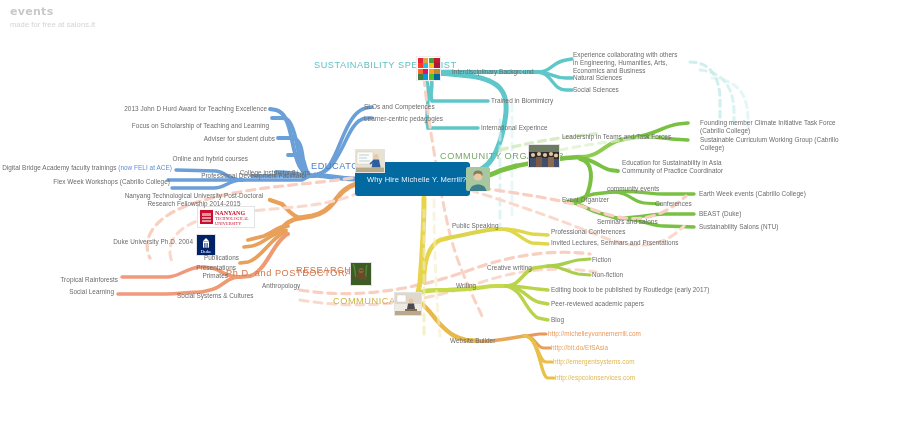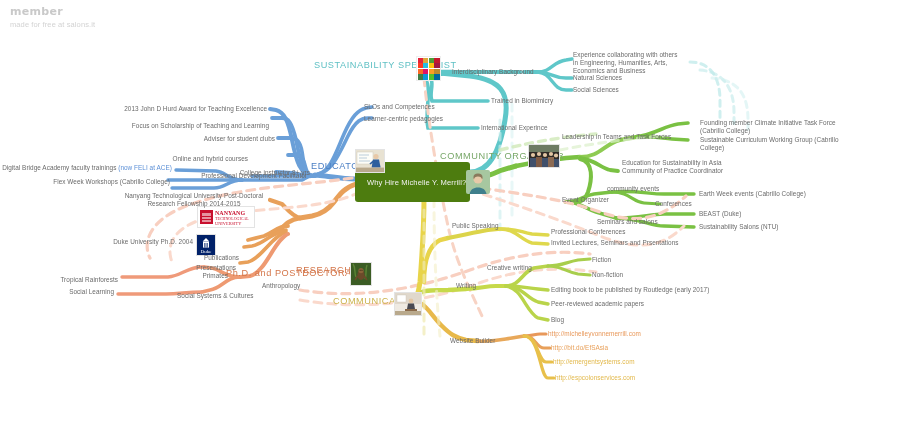--- a/index.html
+++ b/index.html
@@ -38,22 +38,22 @@
     white-space:nowrap;font-weight:400;
   }
   .cat.educator{color:#4b7fc4;}
   .cat.community{color:#79a86a;}
   .cat.researcher{color:#d4764a;}
   .cat.communicator{color:#cbb24a;}
   .cat.sustain{color:#5fc0c4;}
 
   
   .center-node{
-    position:absolute;left:355px;top:162px;width:115px;height:40px;
-    background:#4d7c0f;border-radius:3px;
+    position:absolute;left:355px;top:162px;width:115px;height:34px;
+    background:#0369a1;border-radius:3px;
     display:flex;align-items:center;
   }
   .center-text{
     font-size:7.6px;color:#f2f2f2;padding-left:12px;flex:1;white-space:nowrap;
     letter-spacing:.1px;
   }
   .center-photo{
     width:24px;height:24px;margin-right:5px;border-radius:2px;overflow:hidden;flex:0 0 auto;
   }
 
@@ -200,21 +200,21 @@
       <path d="M524,336 C536,336 536,348 544,348 L550,348" stroke="#e8a05a" stroke-width="3.2"></path>
       <path d="M524,336 C538,336 538,362 546,362 L552,362" stroke="#e8c04a" stroke-width="3.2"></path>
       <path d="M524,336 C540,336 540,378 548,378 L554,378" stroke="#e8c04a" stroke-width="3.2"></path>
 
       <path d="M424,210 C424,250 424,300 424,340" stroke="#f0e9b0" stroke-width="3" stroke-dasharray="7 6" opacity=".7"></path>
       <path d="M434,200 C434,244 436,296 440,336" stroke="#f3eec6" stroke-width="3" stroke-dasharray="7 6" opacity=".6"></path>
     </g>
   </svg>
 
   <div class="brand">
-    <div class="brand-logo">member</div>
+    <div class="brand-logo">events</div>
     <div class="brand-sub">made for free at salons.it</div>
   </div>
 
   <div class="center-node">
     <div class="center-text">Why Hire Michelle Y. Merrill?</div>
     <div class="center-photo">
       <svg width="24" height="24" viewBox="0 0 24 24">
         <rect width="24" height="24" fill="#a7c7a0"></rect>
         <circle cx="12" cy="9" r="4.6" fill="#e8c9a8"></circle>
         <path d="M12 3.4c3 0 4.6 1.6 4.6 4 0 .8-.3 1.6-.6 2.2-.2-2-1.6-3.2-4-3.2s-3.8 1.2-4 3.2c-.3-.6-.6-1.4-.6-2.2 0-2.4 1.6-4 4.6-4z" fill="#8a7a5c"></path>

